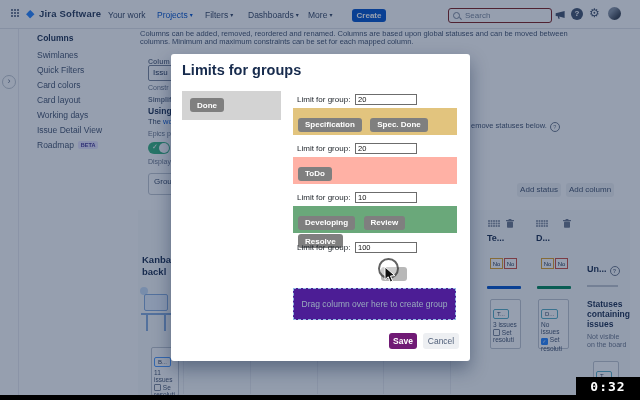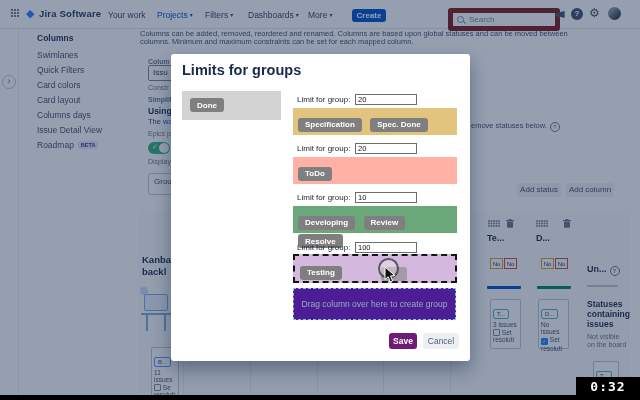--- a/index.html
+++ b/index.html
@@ -9,21 +9,21 @@
   
   .nav{position:absolute;left:0;top:0;width:640px;height:28px;background:#fff;border-bottom:1px solid #E2E4E9;z-index:1;}
   .dots9{position:absolute;left:11px;top:9px;width:2px;height:2px;border-radius:50%;background:#42526E;
     box-shadow:3px 0 #42526E,6px 0 #42526E,0 3px #42526E,3px 3px #42526E,6px 3px #42526E,0 6px #42526E,3px 6px #42526E,6px 6px #42526E;}
   .logo-diamond{position:absolute;left:26px;top:7px;font-size:11px;color:#2684FF;line-height:13px;}
   .logo-text{position:absolute;left:39px;top:8px;font-size:9.5px;font-weight:bold;color:#253858;letter-spacing:.2px;}
   .nav-item{position:absolute;top:10px;font-size:8.5px;color:#344563;white-space:nowrap;}
   .nav-item .chev{font-size:6px;margin-left:2px;vertical-align:1px;}
   .create-btn{position:absolute;left:352px;top:9px;width:34px;height:13px;background:#0052CC;color:#fff;
     font-size:8px;font-weight:bold;text-align:center;line-height:13px;border-radius:3px;}
-  .search-box{position:absolute;left:448px;top:8px;width:102px;height:13px;border:5px solid #7f1d1d;border-radius:3px;background:#fff;}
+  .search-box{position:absolute;left:448px;top:8px;width:102px;height:13px;border:1px solid #7f1d1d;border-radius:3px;background:#fff;}
   .search-glyph{position:absolute;left:4px;top:3px;width:5px;height:5px;border:1px solid #7A869A;border-radius:50%;}
   .search-glyph::after{content:"";position:absolute;left:5px;top:5px;width:3px;height:1px;background:#7A869A;transform:rotate(45deg);}
   .search-ph{position:absolute;left:16px;top:2px;font-size:8px;color:#7A869A;}
   .help-icon{position:absolute;left:571px;top:8px;width:12px;height:12px;border-radius:50%;background:#42526E;color:#fff;
     font-size:8px;font-weight:bold;text-align:center;line-height:12px;}
   .gear-icon{position:absolute;left:589px;top:6px;font-size:12px;color:#42526E;}
   .avatar{position:absolute;left:608px;top:7px;width:13px;height:13px;border-radius:50%;
     background:linear-gradient(135deg,#8792a3 30%,#39414f 75%);}
   
   .rail{position:absolute;left:0;top:28px;width:18px;height:368px;background:#fff;border-right:1px solid #EBECF0;}
@@ -142,21 +142,21 @@
   <div class="rail">
     <div class="rail-btn">›</div>
   </div>
 
   <div>
     <div class="side-item sel" style="top:33px">Columns</div>
     <div class="side-item" style="top:50px">Swimlanes</div>
     <div class="side-item" style="top:65px">Quick Filters</div>
     <div class="side-item" style="top:80px">Card colors</div>
     <div class="side-item" style="top:95px">Card layout</div>
-    <div class="side-item" style="top:110px">Columns days</div>
+    <div class="side-item" style="top:110px">Working days</div>
     <div class="side-item" style="top:125px">Issue Detail View</div>
     <div class="side-item" style="top:140px"><span>Roadmap</span><span class="beta">BETA</span></div>
   </div>
 
   <div class="intro" style="top:30px">Columns can be added, removed, reordered and renamed. Columns are based upon global statuses and can be moved between</div>
   <div class="intro" style="top:38px">columns. Minimum and maximum constraints can be set for each mapped column.</div>
 
   <div class="frag bold" style="top:58px">Colum</div>
   <div class="mode-select">
       <span>Issu</span>
@@ -270,23 +270,20 @@
     <div class="grp-label" style="top:138px">Limit for group:</div>
     <input class="grp-input" style="top: 138px;" value="10">
     <div class="grp-box" style="top: 152px; height: 27px; background: rgb(106, 168, 122);">
       <span class="chip">Developing</span>
       <span class="chip">Review</span>
       <span class="chip">Resolve</span>
     </div>
 
     <div class="grp-label" style="top:188px">Limit for group:</div>
     <input class="grp-input" style="top: 188px;" value="100">
-    <div class="grp-box target" style="top: 200px; height: 29px; background: rgb(213, 184, 221);">
-      <span class="chip">Testing</span>
-    </div>
 
     <div class="drop-zone">Drag column over here to create group</div>
 
     <div class="save-btn">Save</div>
     <div class="cancel-btn">Cancel</div>
   </div>
 
   <div class="ghost-chip"></div>
   <div class="click-circle"></div>
   <svg class="cursor" width="13" height="18" viewBox="0 0 13 18">

